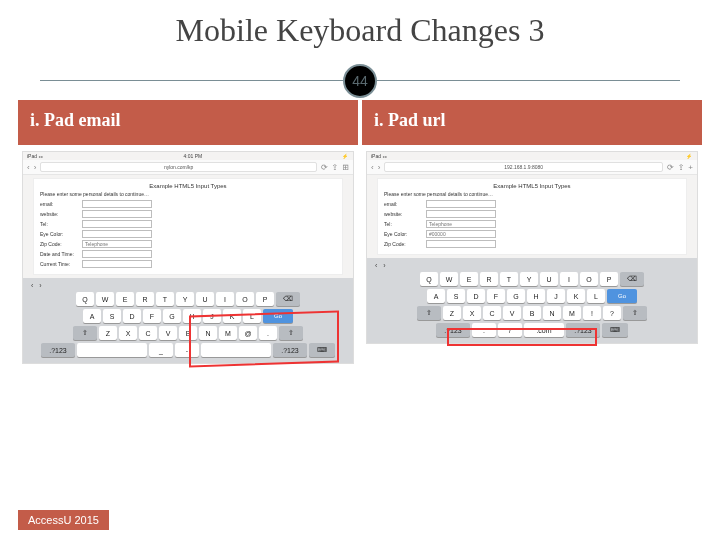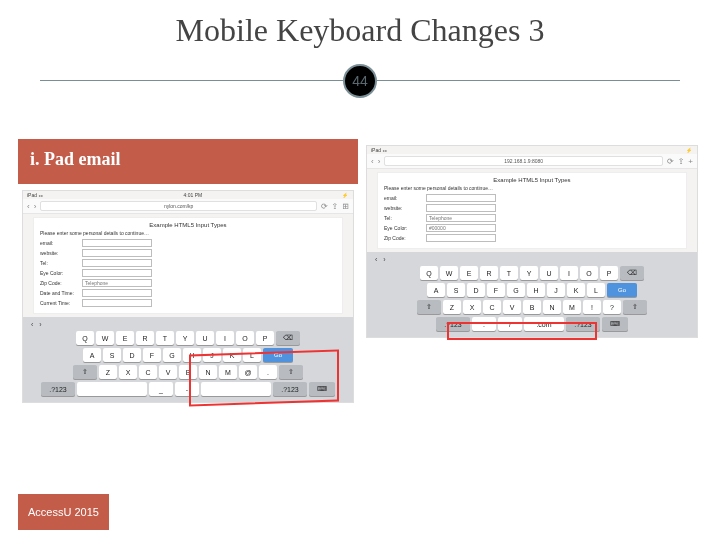--- a/index.html
+++ b/index.html
@@ -2,21 +2,21 @@
 <html><head>
 <meta charset="utf-8">
 <style>
   * { box-sizing: border-box; margin: 0; padding: 0; }
   body { width: 720px; height: 540px; background: #fff; font-family: Georgia, serif; overflow: hidden; }
   .slide { width: 720px; height: 540px; position: relative; }
   .title { font-size: 32px; color: #444; text-align: center; padding-top: 12px; font-weight: normal; font-family: Georgia, serif; }
   .page-badge { position: absolute; left: 50%; top: 64px; transform: translateX(-50%); width: 34px; height: 34px; border: 2px solid #7a8e95; border-radius: 50%; background: #000000; display: flex; align-items: center; justify-content: center; font-size: 14px; color: #5a6a70; z-index: 5; font-family: Arial, sans-serif; }
   .hr { position: absolute; left: 40px; right: 40px; top: 80px; height: 1px; background: #7a8e95; }
   .columns { position: absolute; top: 100px; left: 18px; right: 18px; height: 360px; display: flex; gap: 4px; }
-  .col { flex: 1; display: flex; flex-direction: column; margin-top: 39px; }
+  .col { flex: 1; display: flex; flex-direction: column; }
   .col-head { background: #c35c49; color: #fff; font-family: Georgia, serif; font-weight: bold; font-size: 18px; padding: 10px 12px 14px; }
   .col-body { background: #fff; flex: 1; padding: 6px 4px; }
   .ipad { background: #f4f3f2; border: 1px solid #ddd; font-family: -apple-system, Helvetica, Arial, sans-serif; font-size: 6px; color: #222; }
   .ipad-status { display: flex; justify-content: space-between; padding: 1px 4px; font-size: 5px; color: #444; }
   .ipad-nav { display: flex; align-items: center; gap: 4px; padding: 2px 4px; background: #fafafa; border-bottom: 1px solid #e6e6e6; }
   .ipad-nav .nav-icon { color: #888; font-size: 8px; }
   .ipad-nav .addr { flex: 1; background: #fff; border: 1px solid #e0e0e0; border-radius: 2px; padding: 1px 4px; font-size: 5px; color: #555; text-align: center; }
   .form-area { background: #fff; margin: 3px 10px; border: 1px solid #eee; padding: 4px 6px; }
   .form-title { font-size: 6px; color: #333; text-align: center; margin-bottom: 2px; }
   .form-note { font-size: 5px; color: #333; margin-bottom: 3px; }
@@ -28,21 +28,21 @@
   .kb .tool .sp { flex: 1; }
   .kb-row { display: flex; gap: 2px; margin-bottom: 3px; justify-content: center; }
   .key { background: #fff; border-radius: 2px; box-shadow: 0 1px 0 #999; font-size: 7px; display: flex; align-items: center; justify-content: center; height: 14px; min-width: 18px; color: #222; }
   .key.mod { background: #b8bcc1; }
   .key.go { background: #4f93df; color: #fff; min-width: 30px; font-size: 6px; }
   .key.shift::before { content: "⇧"; }
   .key.bksp::before { content: "⌫"; }
   .key.dismiss::before { content: "⌨"; }
   .hl { position: relative; }
   .hl-box { position: absolute; border: 2px solid #e33; pointer-events: none; }
-  .footer { position: absolute; left: 18px; bottom: 10px; background: #c35c49; color: #fff; font-size: 11px; padding: 12px 10px; font-family: Arial, sans-serif; }
+  .footer { position: absolute; left: 18px; bottom: 10px; background: #c35c49; color: #fff; font-size: 11px; padding: 4px 10px; font-family: Arial, sans-serif; }
 </style>
 </head>
 <body>
 
 <div class="slide">
   <h1 class="title">Mobile Keyboard Changes 3</h1>
   <div class="hr"></div>
   <div class="page-badge">44</div>
 
   <div class="columns">
@@ -151,20 +151,21 @@
                 <div class="key mod" style="min-width: 34px;">.?123</div>
                 <div class="key mod dismiss" style="min-width: 26px;"></div>
               </div>
             <div class="hl-box" style="left:166px;top:35px;width:150px;height:52px;transform:skewY(-2deg);"></div>
           </div>
         </div>
       </div>
     </div>
 
     <div class="col">
+      <div class="col-head">i. Pad url</div>
       <div class="col-body">
         <div class="ipad">
           <div class="ipad-status">
             <span>iPad ⚏</span>
             <span></span>
             <span>⚡</span>
           </div>
           <div class="ipad-nav">
             <span class="nav-icon">‹</span>
             <span class="nav-icon">›</span>

